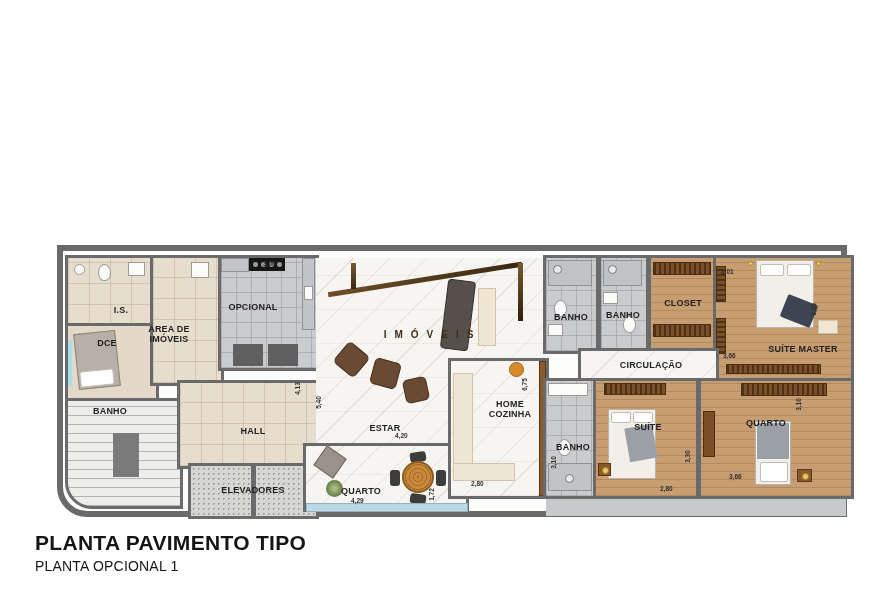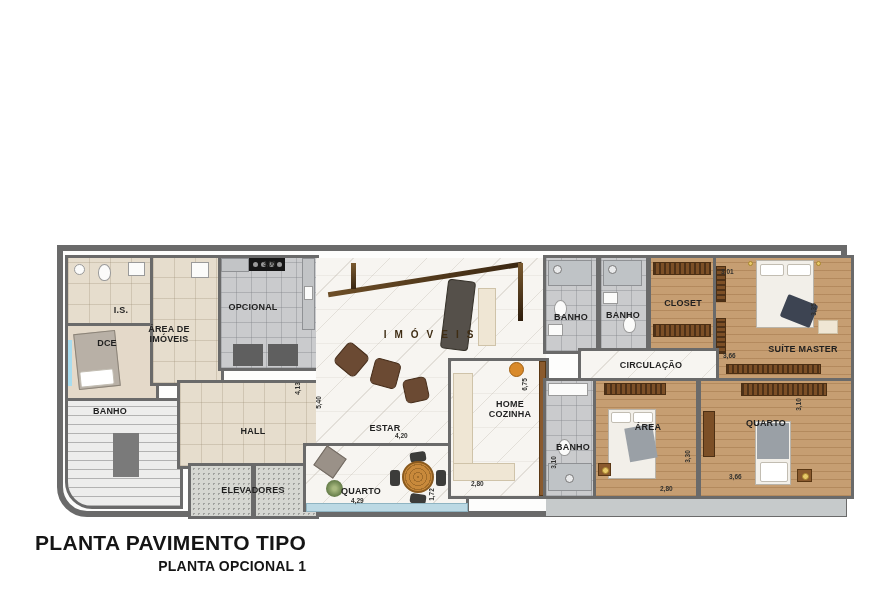--- a/index.html
+++ b/index.html
@@ -125,21 +125,21 @@
   .plant{background:radial-gradient(circle,#a8b97f 15%,#6f8651 60%,#4d6136 100%);border-radius:50%;}
   .mat{background:#9a9188;border:1px solid #746c64;}
   .divider{background:#6a6a6a;}
   .landing{background:#7a7a7a;}
   .shower{background:#bfc3c6;border:1px solid #8f9194;}
   .shead{position:absolute;width:7px;height:7px;border-radius:50%;border:1px solid #777;background:#e9eaeb;}
 
   
   .titleblock{position:absolute;left:35px;top:531px;z-index:10;}
   .t1{font-size:21px;font-weight:bold;color:#151515;letter-spacing:.3px;}
-  .t2{font-size:14px;font-weight:bold;color:#151515;margin-top:3px;letter-spacing:.2px;text-align:right;}
+  .t2{font-size:14px;font-weight:normal;color:#151515;margin-top:3px;letter-spacing:.2px;}
 </style>
 </head>
 <body>
 
 <div class="plan">
 
   <div class="room beige" id="r-is">
     <div class="f white-fix oval" style="left:30px;top:6px;width:13px;height:17px;"></div>
     <div class="f white-fix" style="left:6px;top:6px;width:11px;height:11px;border-radius:50%;"></div>
     <div class="f white-fix" style="left:60px;top:4px;width:17px;height:14px;"></div>
@@ -292,21 +292,21 @@
   <span class="lb" id="lb-elev">ELEVADORES</span>
   <span class="lb" id="lb-estar">ESTAR</span>
   <span class="lb" id="lb-varanda">QUARTO</span>
   <span class="lb wrap" id="lb-home">HOME COZINHA</span>
   <span class="lb" id="lb-banho-t1">BANHO</span>
   <span class="lb" id="lb-banho-t2">BANHO</span>
   <span class="lb" id="lb-closet">CLOSET</span>
   <span class="lb" id="lb-circ">CIRCULAÇÃO</span>
   <span class="lb" id="lb-sm">SUÍTE MASTER</span>
   <span class="lb" id="lb-banho-b">BANHO</span>
-  <span class="lb" id="lb-suite">ÁREA</span>
+  <span class="lb" id="lb-suite">SUÍTE</span>
   <span class="lb" id="lb-quarto">QUARTO</span>
 
   <span class="dim" id="d-coz-t">3,00</span>
   <span class="dim v" id="d-coz-r">4,13</span>
   <span class="dim v" id="d-estar-l">5,40</span>
   <span class="dim" id="d-estar-b">4,20</span>
   <span class="dim" id="d-var-b">4,29</span>
   <span class="dim v" id="d-var-r">1,72</span>
   <span class="dim" id="d-home-b">2,80</span>
   <span class="dim v" id="d-home-r">6,75</span>

